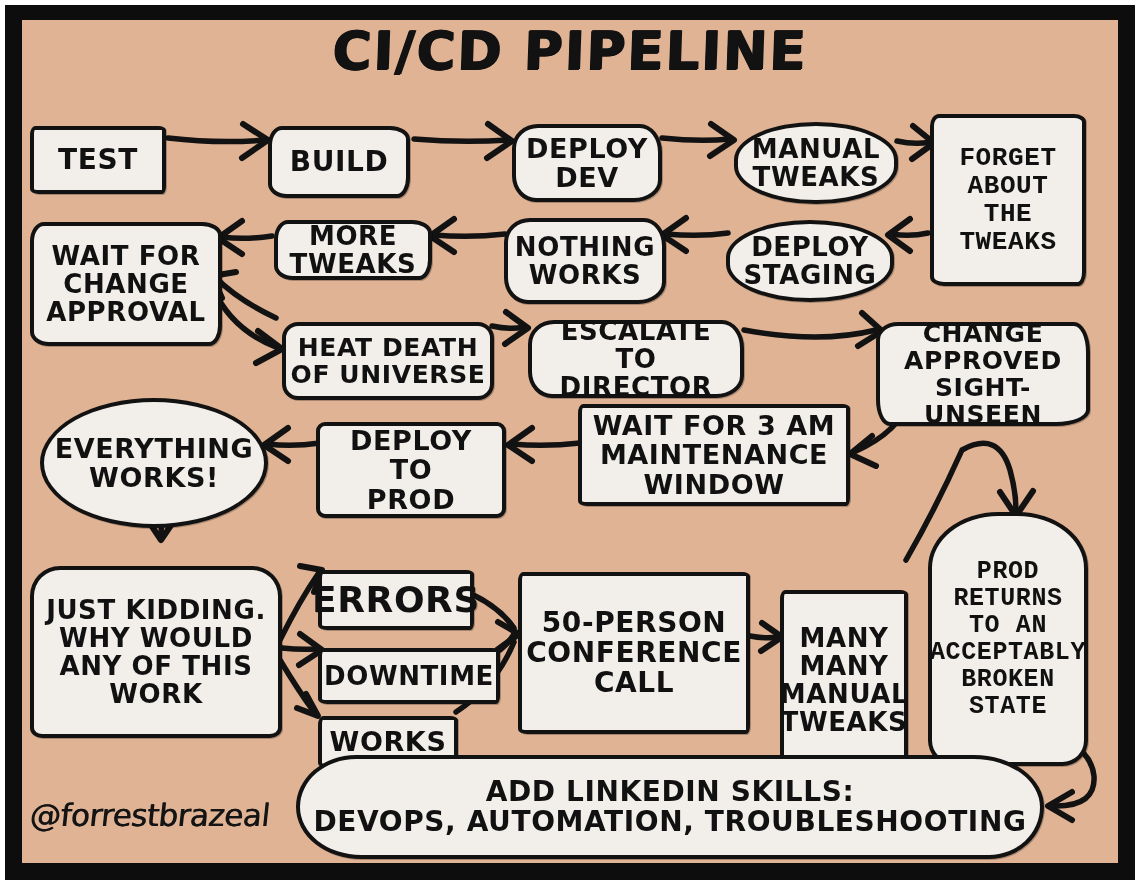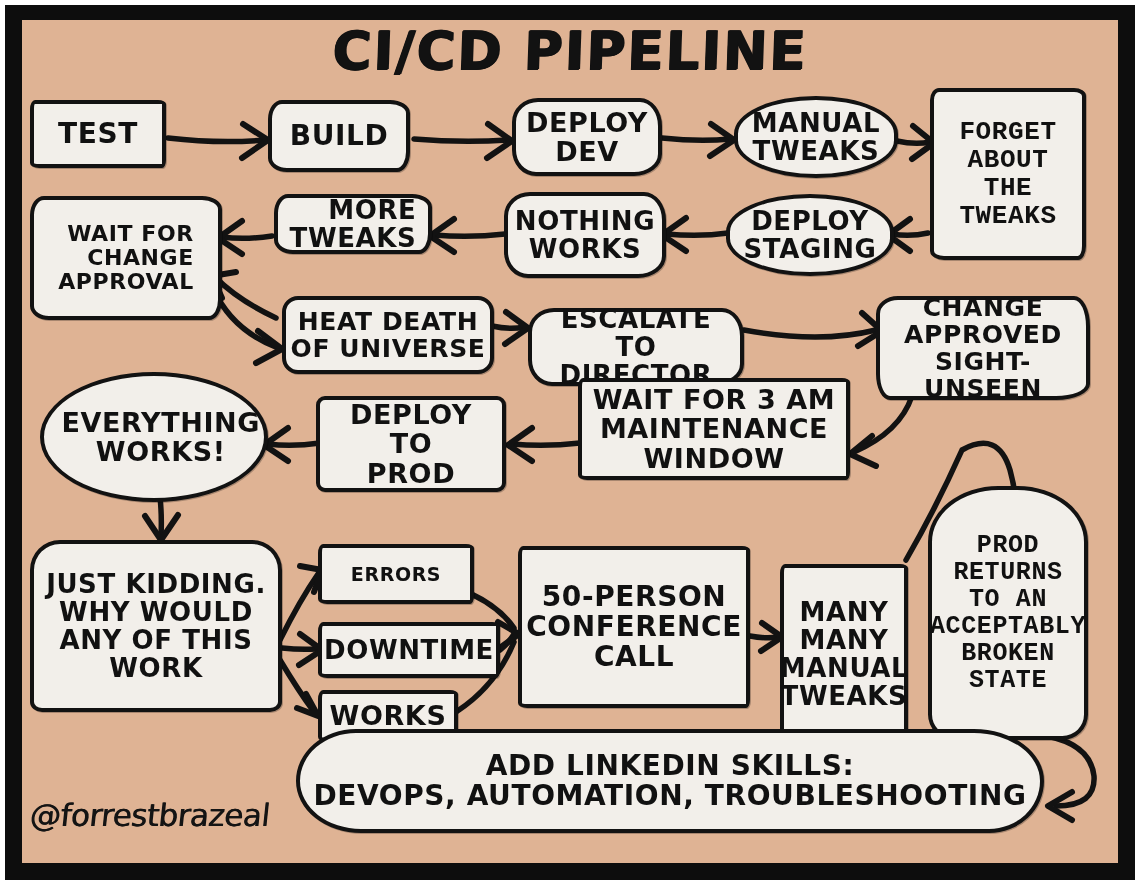--- a/index.html
+++ b/index.html
@@ -71,27 +71,28 @@
     text-align: center;
     color: #111111;
     font-family: "DejaVu Sans", sans-serif;
     font-weight: bold;
     letter-spacing: 0.6px;
     line-height: 1.08;
     background: #f2efea;
     border: 4.5px solid #121212;
     padding: 2px 4px;
     filter: drop-shadow(1px 1px 0 rgba(0,0,0,0.25));
+    margin-top: 26px;
   }
   .node span { display: block; white-space: pre-line; }
-  .rbox   { border-radius: 14px 20px 13px 19px / 19px 13px 20px 14px; text-align: right; }
+  .rbox   { border-radius: 14px 20px 13px 19px / 19px 13px 20px 14px; }
   .rbox2  { border-radius: 26px 22px 28px 24px / 24px 28px 22px 26px; }
   .sharp  { border-radius: 5px 8px 4px 9px / 9px 4px 8px 5px; }
   .pill   { border-radius: 50% / 46%; }
-  .ellipse{ border-radius: 50%; justify-content: flex-end; }
+  .ellipse{ border-radius: 50%; }
   .blobby { border-radius: 46% 54% 50% 50% / 50% 48% 52% 50%; font-family: Liberation Mono, monospace; }
   .tag    { border-radius: 22px 16px 34px 14px / 18px 30px 16px 26px; }
 </style>
 </head>
 <body>
 
 <div id="stage">
   <div id="frame"></div>
   <div id="panel"></div>
 
@@ -197,21 +198,21 @@
   </div>
 
   <div class="node blobby" style="left:930px; top:88px; width:156px; height:172px; font-size:26px;
               border-radius: 9px 12px 8px 14px / 12px 8px 14px 9px;">
     <span>FORGET
 ABOUT
 THE
 TWEAKS</span>
   </div>
 
-  <div class="node rbox" style="left:30px; top:196px; width:192px; height:124px; font-size:22px;">
+  <div class="node rbox" style="left:30px; top:196px; width:192px; height:124px; font-size:26px;">
     <span>WAIT FOR
 CHANGE
 APPROVAL</span>
   </div>
 
   <div class="node rbox" style="left:274px; top:194px; width:158px; height:60px; font-size:26px;">
     <span>MORE
 TWEAKS</span>
   </div>
 
@@ -224,21 +225,21 @@
     <span>DEPLOY
 STAGING</span>
   </div>
 
   <div class="node" style="left:282px; top:296px; width:212px; height:78px; font-size:25px;
               border-radius: 16px; border-style: solid;">
     <span>HEAT DEATH
 OF UNIVERSE</span>
   </div>
 
-  <div class="node rbox2" style="left:528px; top:308px; width:216px; height:78px; font-size:26px;">
+  <div class="node rbox2" style="left:528px; top:294px; width:216px; height:78px; font-size:26px;">
     <span>ESCALATE TO
 DIRECTOR</span>
   </div>
 
   <div class="node tag" style="left:876px; top:296px; width:214px; height:104px; font-size:25px;">
     <span>CHANGE
 APPROVED
 SIGHT- UNSEEN</span>
   </div>
 
@@ -259,21 +260,21 @@
   </div>
 
   <div class="node" style="left:30px; top:540px; width:252px; height:172px; font-size:26px;
               border-radius: 30px 30px 12px 12px / 30px 30px 10px 10px;">
     <span>JUST KIDDING.
 WHY WOULD
 ANY OF THIS
 WORK</span>
   </div>
 
-  <div class="node sharp" style="left:318px; top:544px; width:156px; height:60px; font-size:19px;">
+  <div class="node sharp" style="left:318px; top:544px; width:156px; height:60px; font-size:36px;">
     <span>ERRORS</span>
   </div>
 
   <div class="node sharp" style="left:318px; top:622px; width:182px; height:56px; font-size:26px;">
     <span>DOWNTIME</span>
   </div>
 
   <div class="node sharp" style="left:318px; top:690px; width:140px; height:52px; font-size:27px;">
     <span>WORKS</span>
   </div>

